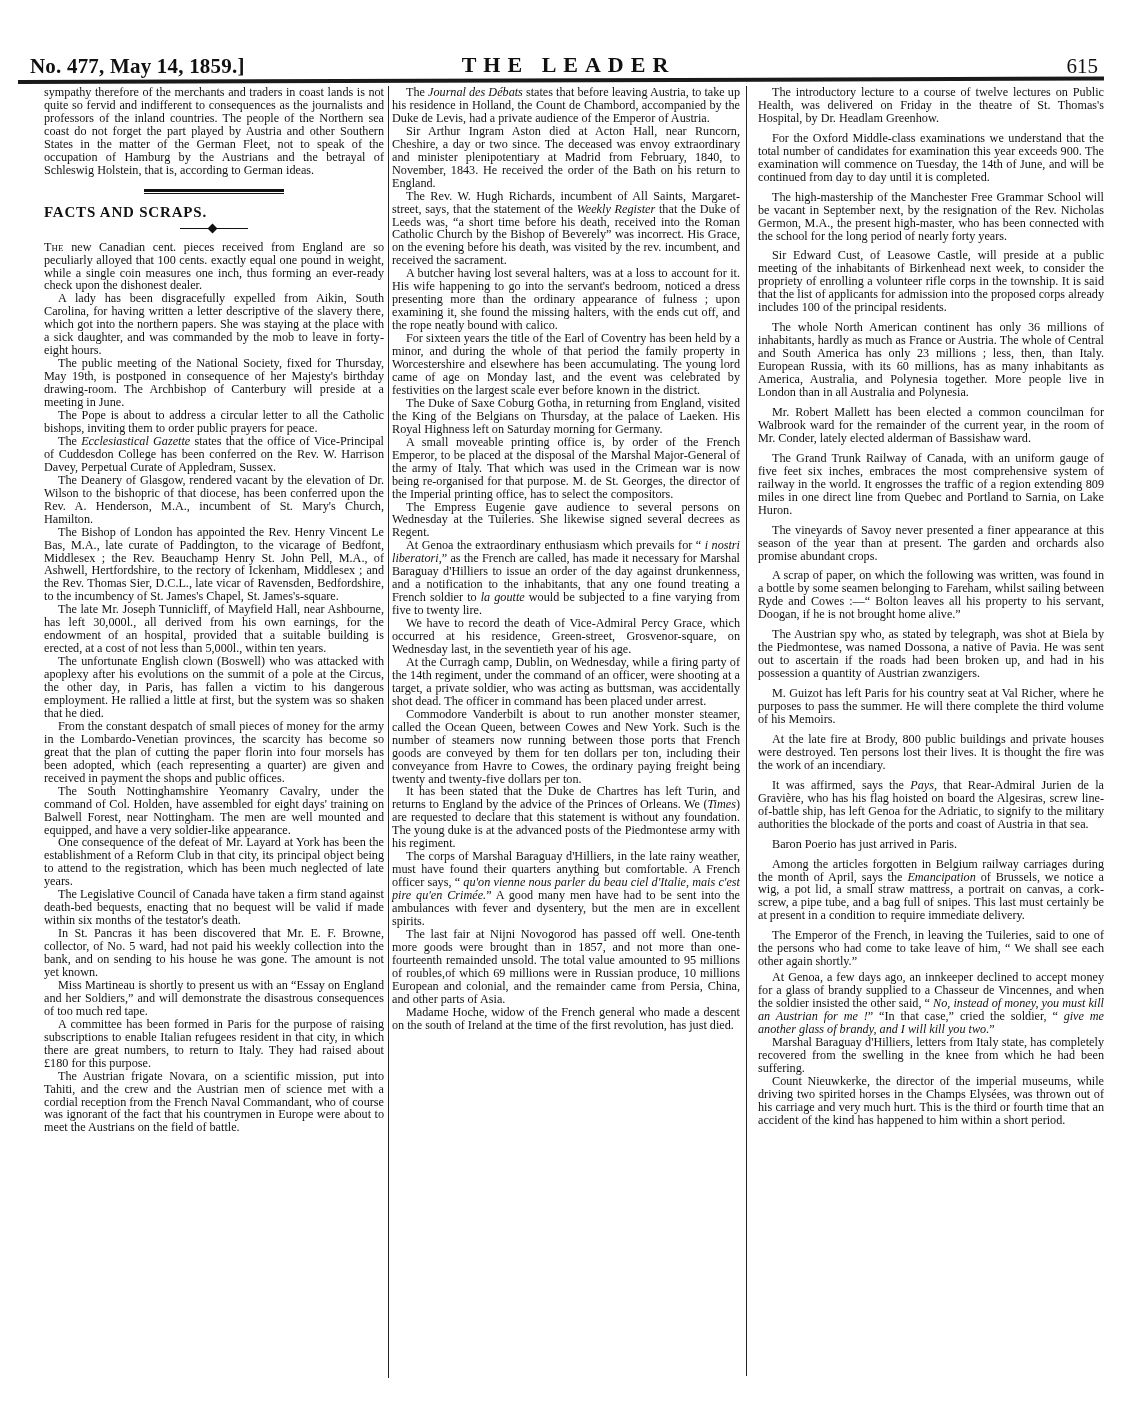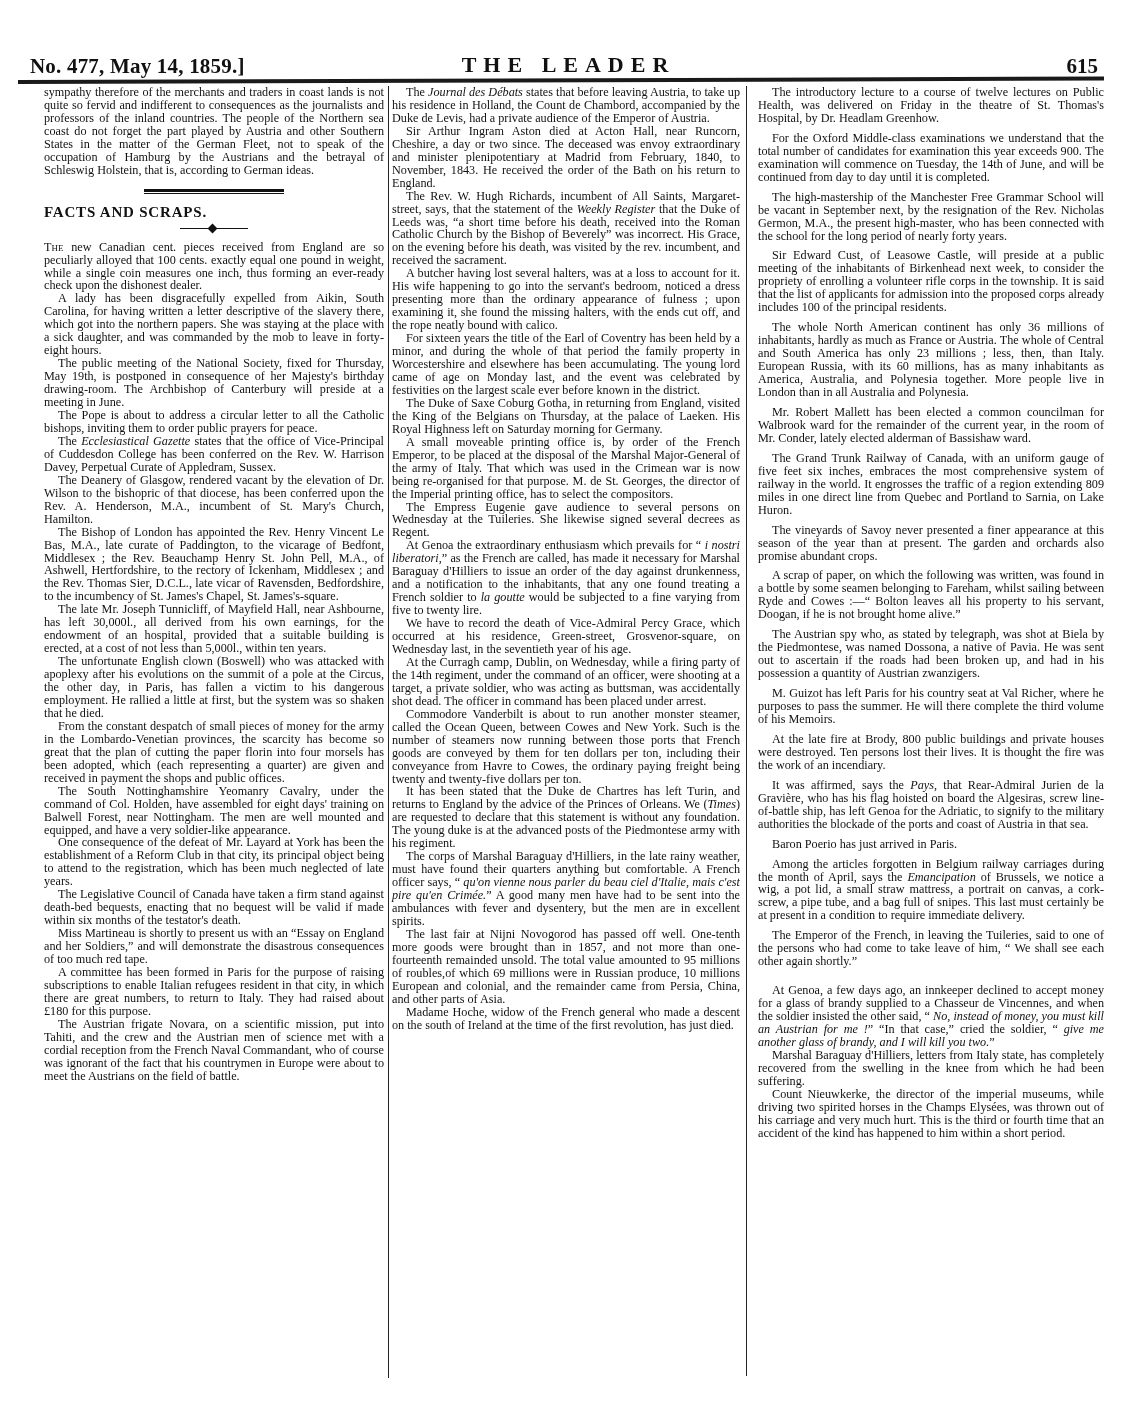--- a/index.html
+++ b/index.html
@@ -15,21 +15,21 @@
   .mh-left {
     position: absolute; left: 0; top: 2px;
     font-size: 21px; font-weight: bold; letter-spacing: 0.2px; white-space: nowrap;
   }
   .mh-center {
     position: absolute; left: 9px; right: 0; top: 0; text-align: center;
     font-size: 22px; font-weight: bold; letter-spacing: 7px; white-space: nowrap;
   }
   .mh-right {
     position: absolute; right: 0; top: 2px;
-    font-size: 21px; font-weight: bold; white-space: nowrap;
+    font-size: 21px; font-weight: normal; white-space: nowrap;
   }
   .mh-rule {
     position: absolute; left: 18px; top: 80px; width: 1086px; height: 0;
     border-top: 4px solid #1a1a1a; transform: rotate(-0.18deg); transform-origin: left;
   }
 
   
   .col {
     position: absolute; top: 86px;
     font-size: 12.2px; line-height: 12.95px;
@@ -98,20 +98,21 @@
     <p>The Pope is about to address a circular letter to all the Catholic bishops, inviting them to order public prayers for peace.</p>
     <p><span>The </span><i>Ecclesiastical Gazette</i><span> states that the office of Vice-Principal of Cuddesdon College has been conferred on the Rev. W. Harrison Davey, Perpetual Curate of Appledram, Sussex.</span></p>
     <p>The Deanery of Glasgow, rendered vacant by the elevation of Dr. Wilson to the bishopric of that diocese, has been conferred upon the Rev. A. Henderson, M.A., incumbent of St. Mary's Church, Hamilton.</p>
     <p>The Bishop of London has appointed the Rev. Henry Vincent Le Bas, M.A., late curate of Paddington, to the vicarage of Bedfont, Middlesex ; the Rev. Beauchamp Henry St. John Pell, M.A., of Ashwell, Hertfordshire, to the rectory of Ickenham, Middlesex ; and the Rev. Thomas Sier, D.C.L., late vicar of Ravensden, Bedfordshire, to the incumbency of St. James's Chapel, St. James's-square.</p>
     <p>The late Mr. Joseph Tunnicliff, of Mayfield Hall, near Ashbourne, has left 30,000l., all derived from his own earnings, for the endowment of an hospital, provided that a suitable building is erected, at a cost of not less than 5,000l., within ten years.</p>
     <p>The unfortunate English clown (Boswell) who was attacked with apoplexy after his evolutions on the summit of a pole at the Circus, the other day, in Paris, has fallen a victim to his dangerous employment. He rallied a little at first, but the system was so shaken that he died.</p>
     <p>From the constant despatch of small pieces of money for the army in the Lombardo-Venetian provinces, the scarcity has become so great that the plan of cutting the paper florin into four morsels has been adopted, which (each representing a quarter) are given and received in payment the shops and public offices.</p>
     <p>The South Nottinghamshire Yeomanry Cavalry, under the command of Col. Holden, have assembled for eight days' training on Balwell Forest, near Nottingham. The men are well mounted and equipped, and have a very soldier-like appearance.</p>
     <p>One consequence of the defeat of Mr. Layard at York has been the establishment of a Reform Club in that city, its principal object being to attend to the registration, which has been much neglected of late years.</p>
     <p>The Legislative Council of Canada have taken a firm stand against death-bed bequests, enacting that no bequest will be valid if made within six months of the testator's death.</p>
+    <p>In St. Pancras it has been discovered that Mr. E. F. Browne, collector, of No. 5 ward, had not paid his weekly collection into the bank, and on sending to his house he was gone. The amount is not yet known.</p>
     <p>Miss Martineau is shortly to present us with an “Essay on England and her Soldiers,” and will demonstrate the disastrous consequences of too much red tape.</p>
     <p>A committee has been formed in Paris for the purpose of raising subscriptions to enable Italian refugees resident in that city, in which there are great numbers, to return to Italy. They had raised about £180 for this purpose.</p>
     <p>The Austrian frigate Novara, on a scientific mission, put into Tahiti, and the crew and the Austrian men of science met with a cordial reception from the French Naval Commandant, who of course was ignorant of the fact that his countrymen in Europe were about to meet the Austrians on the field of battle.</p>
   </div>
 
   <div class="col col-2">
     <p><span>The </span><i>Journal des Débats</i><span> states that before leaving Austria, to take up his residence in Holland, the Count de Chambord, accompanied by the Duke de Levis, had a private audience of the Emperor of Austria.</span></p>
     <p>Sir Arthur Ingram Aston died at Acton Hall, near Runcorn, Cheshire, a day or two since. The deceased was envoy extraordinary and minister plenipotentiary at Madrid from February, 1840, to November, 1843. He received the order of the Bath on his return to England.</p>
     <p><span>The Rev. W. Hugh Richards, incumbent of All Saints, Margaret-street, says, that the statement of the </span><i>Weekly Register</i><span> that the Duke of Leeds was, “a short time before his death, received into the Roman Catholic Church by the Bishop of Beverely” was incorrect. His Grace, on the evening before his death, was visited by the rev. incumbent, and received the sacrament.</span></p>
     <p>A butcher having lost several halters, was at a loss to account for it. His wife happening to go into the servant's bedroom, noticed a dress presenting more than the ordinary appearance of fulness ; upon examining it, she found the missing halters, with the ends cut off, and the rope neatly bound with calico.</p>
@@ -138,19 +139,19 @@
     <p>Mr. Robert Mallett has been elected a common councilman for Walbrook ward for the remainder of the current year, in the room of Mr. Conder, lately elected alderman of Bassishaw ward.</p>
     <p>The Grand Trunk Railway of Canada, with an uniform gauge of five feet six inches, embraces the most comprehensive system of railway in the world. It engrosses the traffic of a region extending 809 miles in one direct line from Quebec and Portland to Sarnia, on Lake Huron.</p>
     <p>The vineyards of Savoy never presented a finer appearance at this season of the year than at present. The garden and orchards also promise abundant crops.</p>
     <p>A scrap of paper, on which the following was written, was found in a bottle by some seamen belonging to Fareham, whilst sailing between Ryde and Cowes :—“ Bolton leaves all his property to his servant, Doogan, if he is not brought home alive.”</p>
     <p>The Austrian spy who, as stated by telegraph, was shot at Biela by the Piedmontese, was named Dossona, a native of Pavia. He was sent out to ascertain if the roads had been broken up, and had in his possession a quantity of Austrian zwanzigers.</p>
     <p>M. Guizot has left Paris for his country seat at Val Richer, where he purposes to pass the summer. He will there complete the third volume of his Memoirs.</p>
     <p>At the late fire at Brody, 800 public buildings and private houses were destroyed. Ten persons lost their lives. It is thought the fire was the work of an incendiary.</p>
     <p><span>It was affirmed, says the </span><i>Pays</i><span>, that Rear-Admiral Jurien de la Gravière, who has his flag hoisted on board the Algesiras, screw line-of-battle ship, has left Genoa for the Adriatic, to signify to the military authorities the blockade of the ports and coast of Austria in that sea.</span></p>
     <p>Baron Poerio has just arrived in Paris.</p>
     <p><span>Among the articles forgotten in Belgium railway carriages during the month of April, says the </span><i>Emancipation</i><span> of Brussels, we notice a wig, a pot lid, a small straw mattress, a portrait on canvas, a cork-screw, a pipe tube, and a bag full of snipes. This last must certainly be at present in a condition to require immediate delivery.</span></p>
-    <p style="margin-bottom:16px">The Emperor of the French, in leaving the Tuileries, said to one of the persons who had come to take leave of him, “ We shall see each other again shortly.”</p>
+    <p style="margin-bottom:3px">The Emperor of the French, in leaving the Tuileries, said to one of the persons who had come to take leave of him, “ We shall see each other again shortly.”</p>
     <p style="margin-bottom:0"><span>At Genoa, a few days ago, an innkeeper declined to accept money for a glass of brandy supplied to a Chasseur de Vincennes, and when the soldier insisted the other said, “ </span><i>No, instead of money, you must kill an Austrian for me !</i><span>” “In that case,” cried the soldier, “ </span><i>give me another glass of brandy, and I will kill you two.</i><span>”</span></p>
     <p style="margin-bottom:0">Marshal Baraguay d'Hilliers, letters from Italy state, has completely recovered from the swelling in the knee from which he had been suffering.</p>
     <p>Count Nieuwkerke, the director of the imperial museums, while driving two spirited horses in the Champs Elysées, was thrown out of his carriage and very much hurt. This is the third or fourth time that an accident of the kind has happened to him within a short period.</p>
   </div>
 
 </div>
 
 </body></html>

